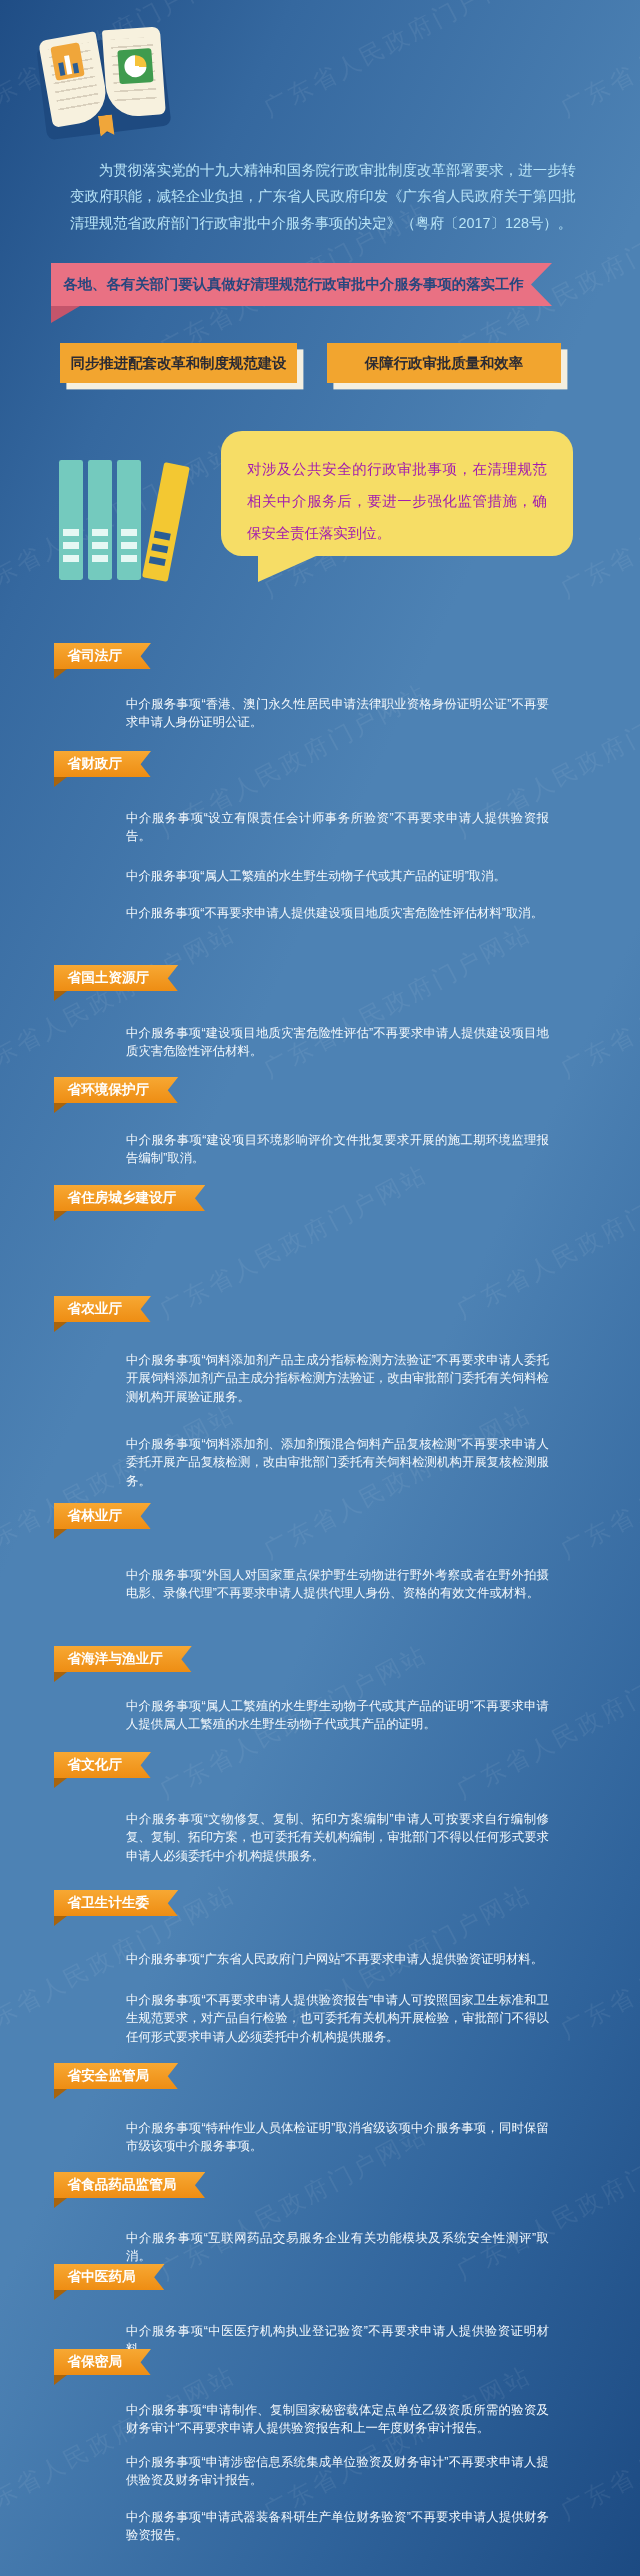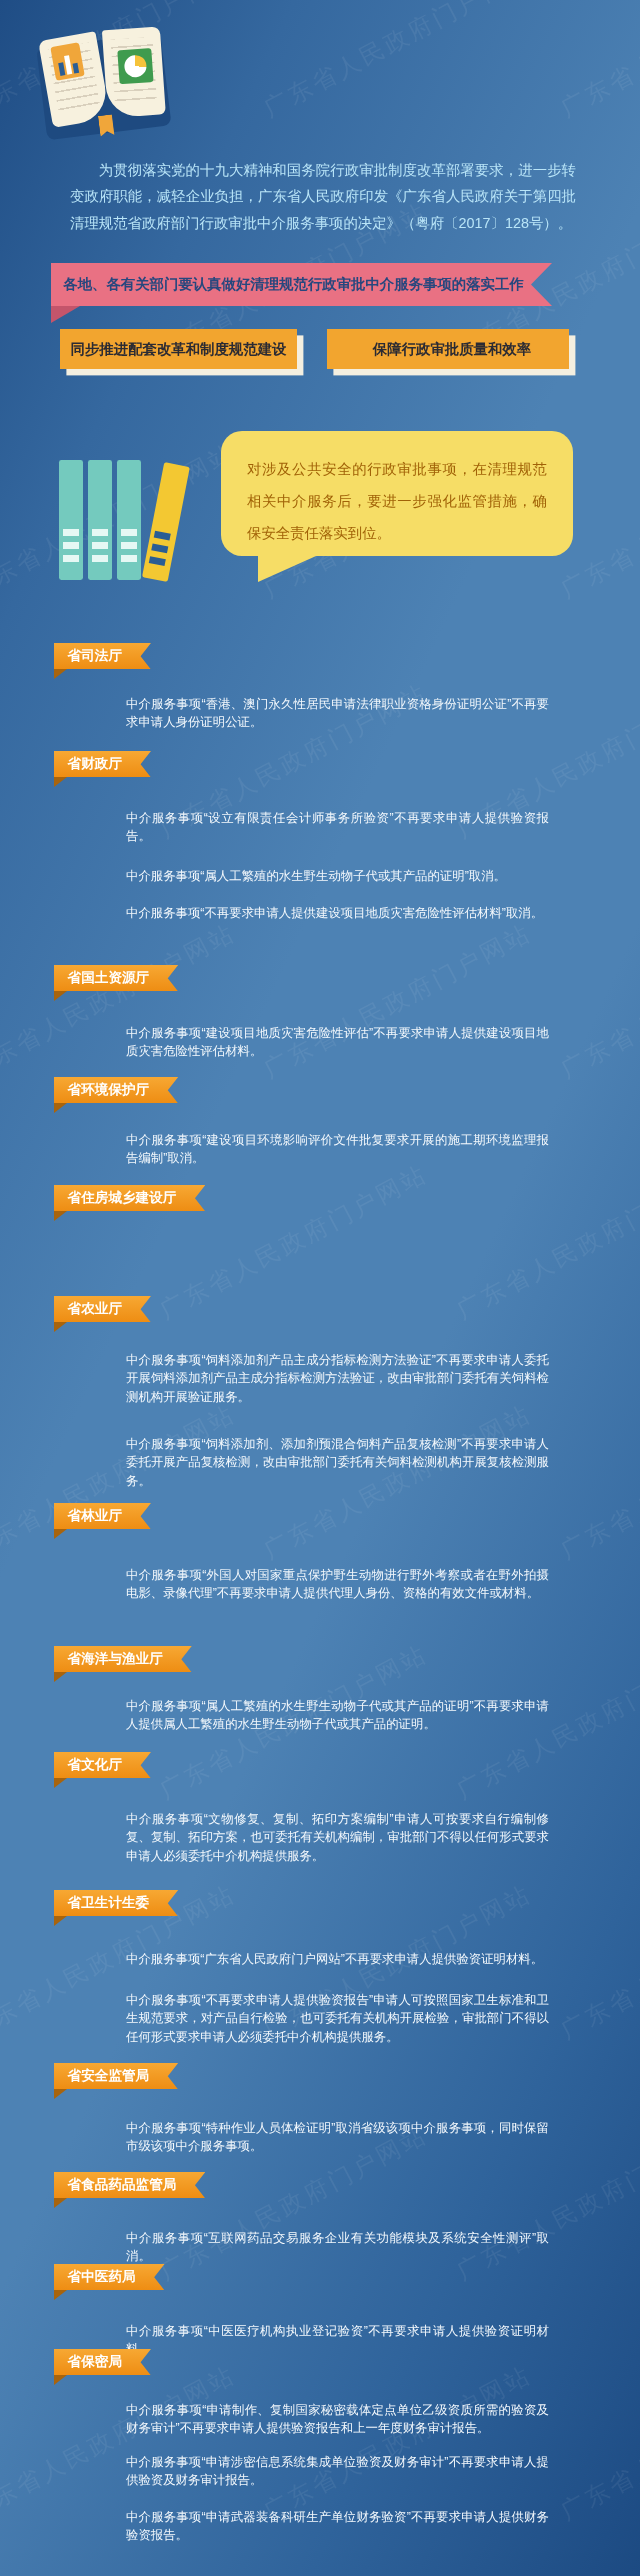--- a/index.html
+++ b/index.html
@@ -38,35 +38,35 @@
   .intro{position:absolute;left:70px;top:157px;width:506px;margin:0;font-size:14.4px;line-height:26.4px;
       color:#b9e5f8;text-align:justify;text-indent:2em;}
   
   .ribbon{position:absolute;left:51px;top:263px;width:501px;height:43px;}
   .ribbon .body{display:block;height:43px;line-height:43px;text-align:center;background:#e97183;
       color:#27477e;font-size:14.4px;font-weight:bold;padding-right:16px;
       clip-path:polygon(0 0,100% 0,calc(100% - 21px) 50%,100% 100%,0 100%);}
   .ribbon::after{content:"";position:absolute;left:0;top:100%;width:0;height:0;
       border-top:17.6px solid #c4556b;border-right:29px solid transparent;}
   
-  .obox{position:absolute;top:329px;height:40px;background:#f2a52f;box-shadow:6.4px 6.4px 0 #f4efe0;
+  .obox{position:absolute;top:343px;height:40px;background:#f2a52f;box-shadow:6.4px 6.4px 0 #f4efe0;
       color:#2b2b33;font-size:14.4px;font-weight:bold;text-align:center;line-height:40px;}
   .obox.b1{left:60px;width:237px;}
-  .obox.b2{left:327px;width:234px;padding-left:8px;}
+  .obox.b2{left:327px;width:234px;}
   
   .binders{position:absolute;left:59px;top:460px;width:112px;height:122px;}
   .binder{position:absolute;top:0;width:24px;height:120px;background:#74cabe;border-radius:2.4px;}
   .binder em{position:absolute;left:4px;width:16px;height:7.2px;background:#e6f8f4;display:block;}
   .binder em:nth-child(1){top:69px;}.binder em:nth-child(2){top:82px;}.binder em:nth-child(3){top:95px;}
   .binder.k1{left:0;}.binder.k2{left:29px;}.binder.k3{left:58px;}
   .binder.y{left:83px;width:26px;height:117px;background:#f3c832;transform:rotate(11deg);transform-origin:bottom left;}
   .binder.y em{background:#2a5d94;}
   
   .bubble{position:absolute;left:221px;top:431px;width:352px;height:125px;background:#f6dd66;border-radius:21px;
-      box-sizing:border-box;padding:22.4px 26px 0 26px;color:#a16207;font-size:14.4px;line-height:32px;text-align:justify;}
+      box-sizing:border-box;padding:22.4px 26px 0 26px;color:#a21caf;font-size:14.4px;line-height:32px;text-align:justify;}
   .bubble::after{content:"";position:absolute;left:37px;bottom:-26px;width:0;height:0;
       border-top:30px solid #f6dd66;border-right:67px solid transparent;}
   
   .list-banner{position:absolute;left:102px;top:575px;width:324px;height:31px;background:#ec6d7f;
       box-shadow:11.2px 7.2px 0 #efe7d2;color:#f7d149;font-size:14.4px;font-weight:bold;text-align:center;line-height:31px;}
   
   .sec-tag{position:absolute;left:54px;height:26.4px;}
   .sec-tag .tag-body{display:inline-block;height:26.4px;line-height:26.4px;padding:0 29px 0 13.6px;
       background:linear-gradient(#f7a833,#ee8d13);color:#fff;font-size:13.6px;font-weight:bold;
       clip-path:polygon(0 0,100% 0,calc(100% - 10.4px) 50%,100% 100%,0 100%);}

